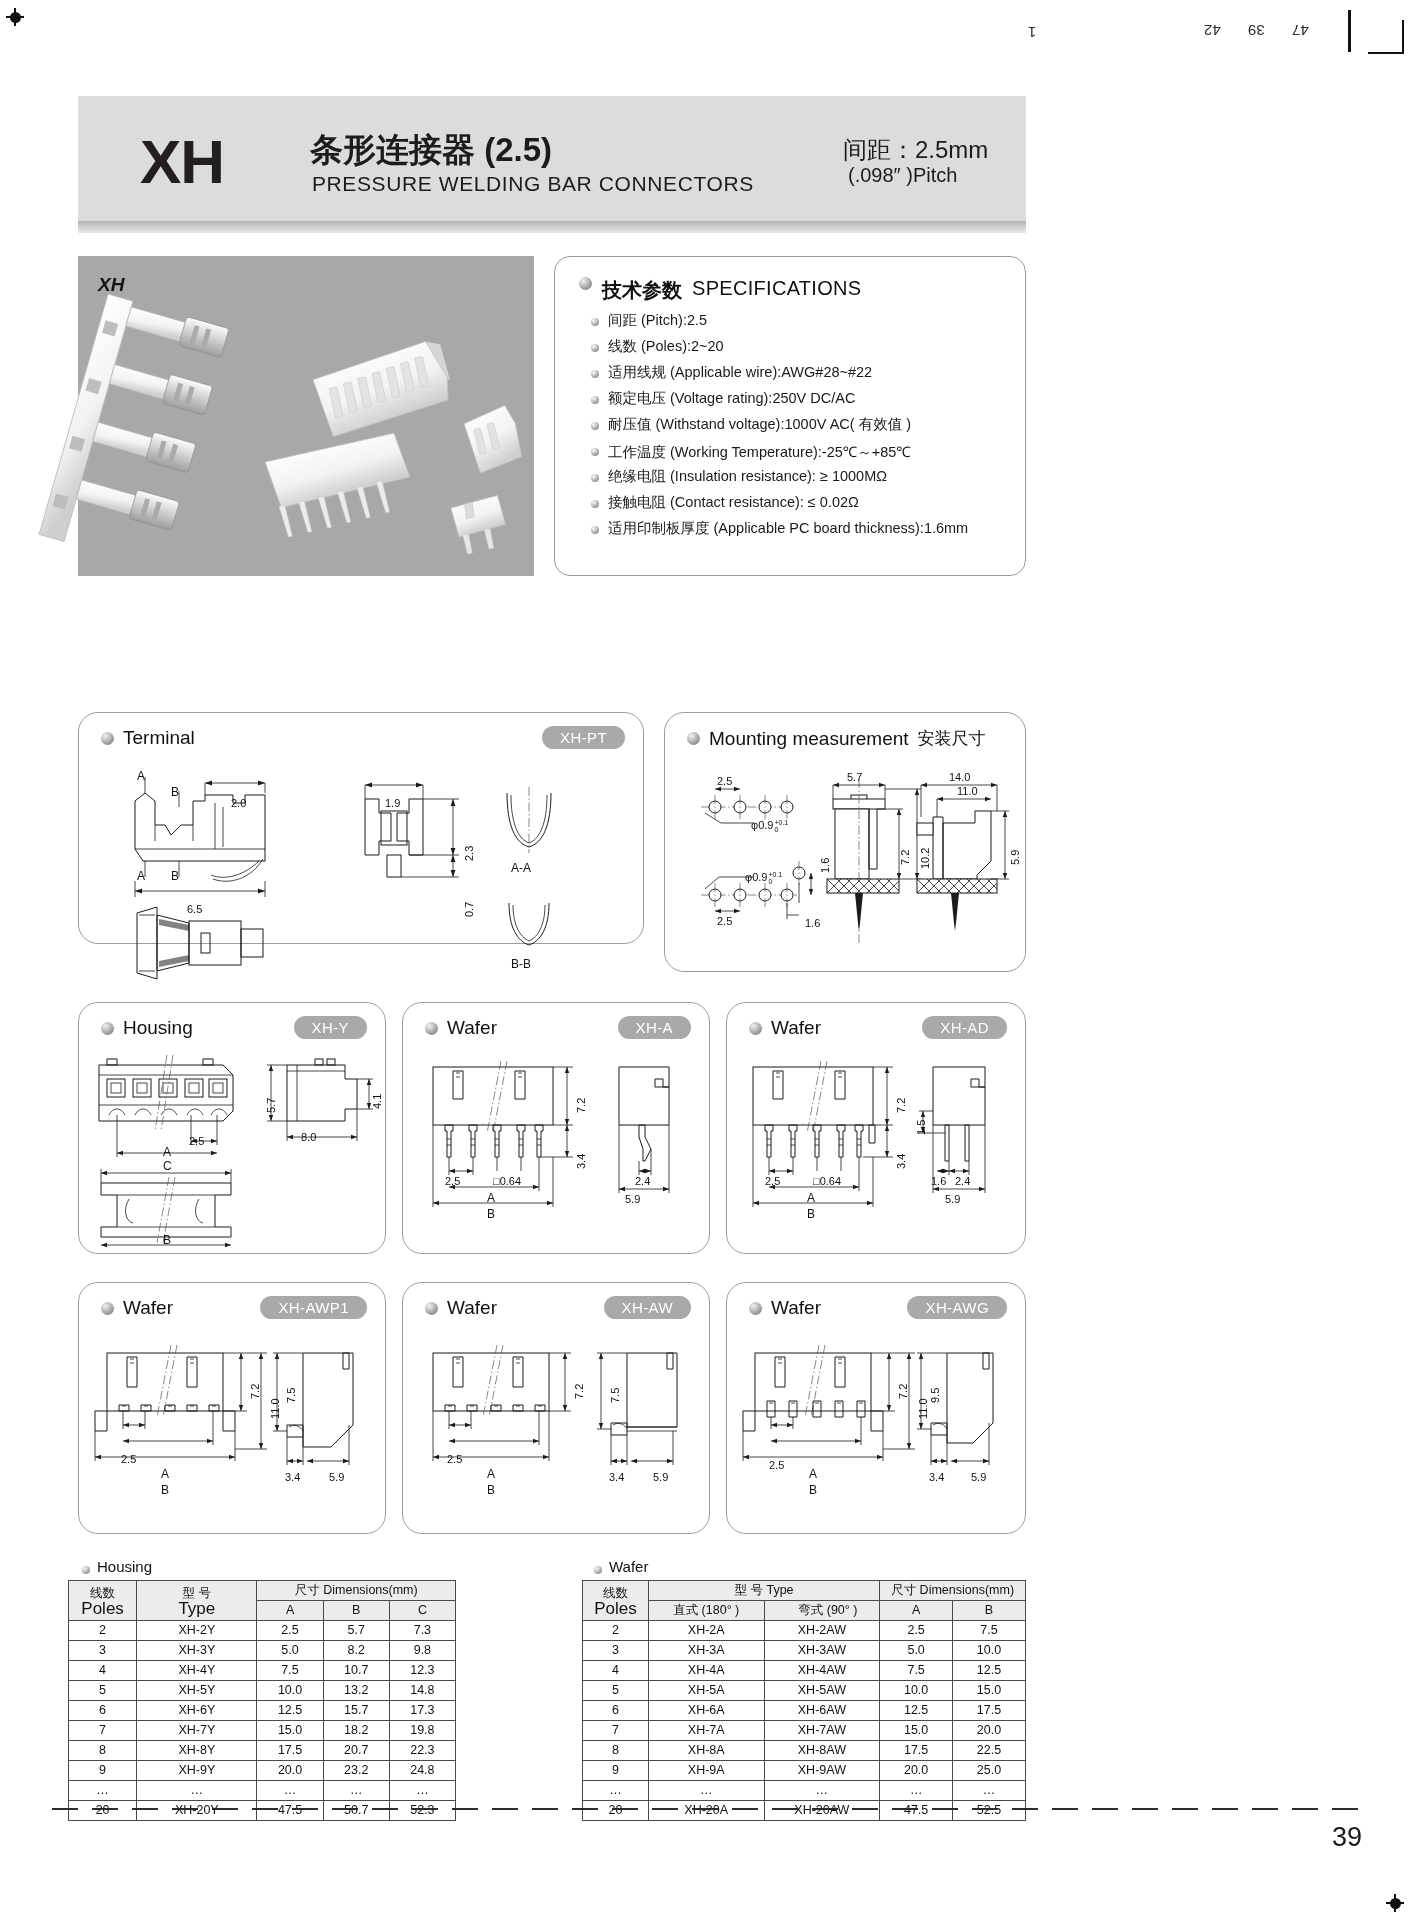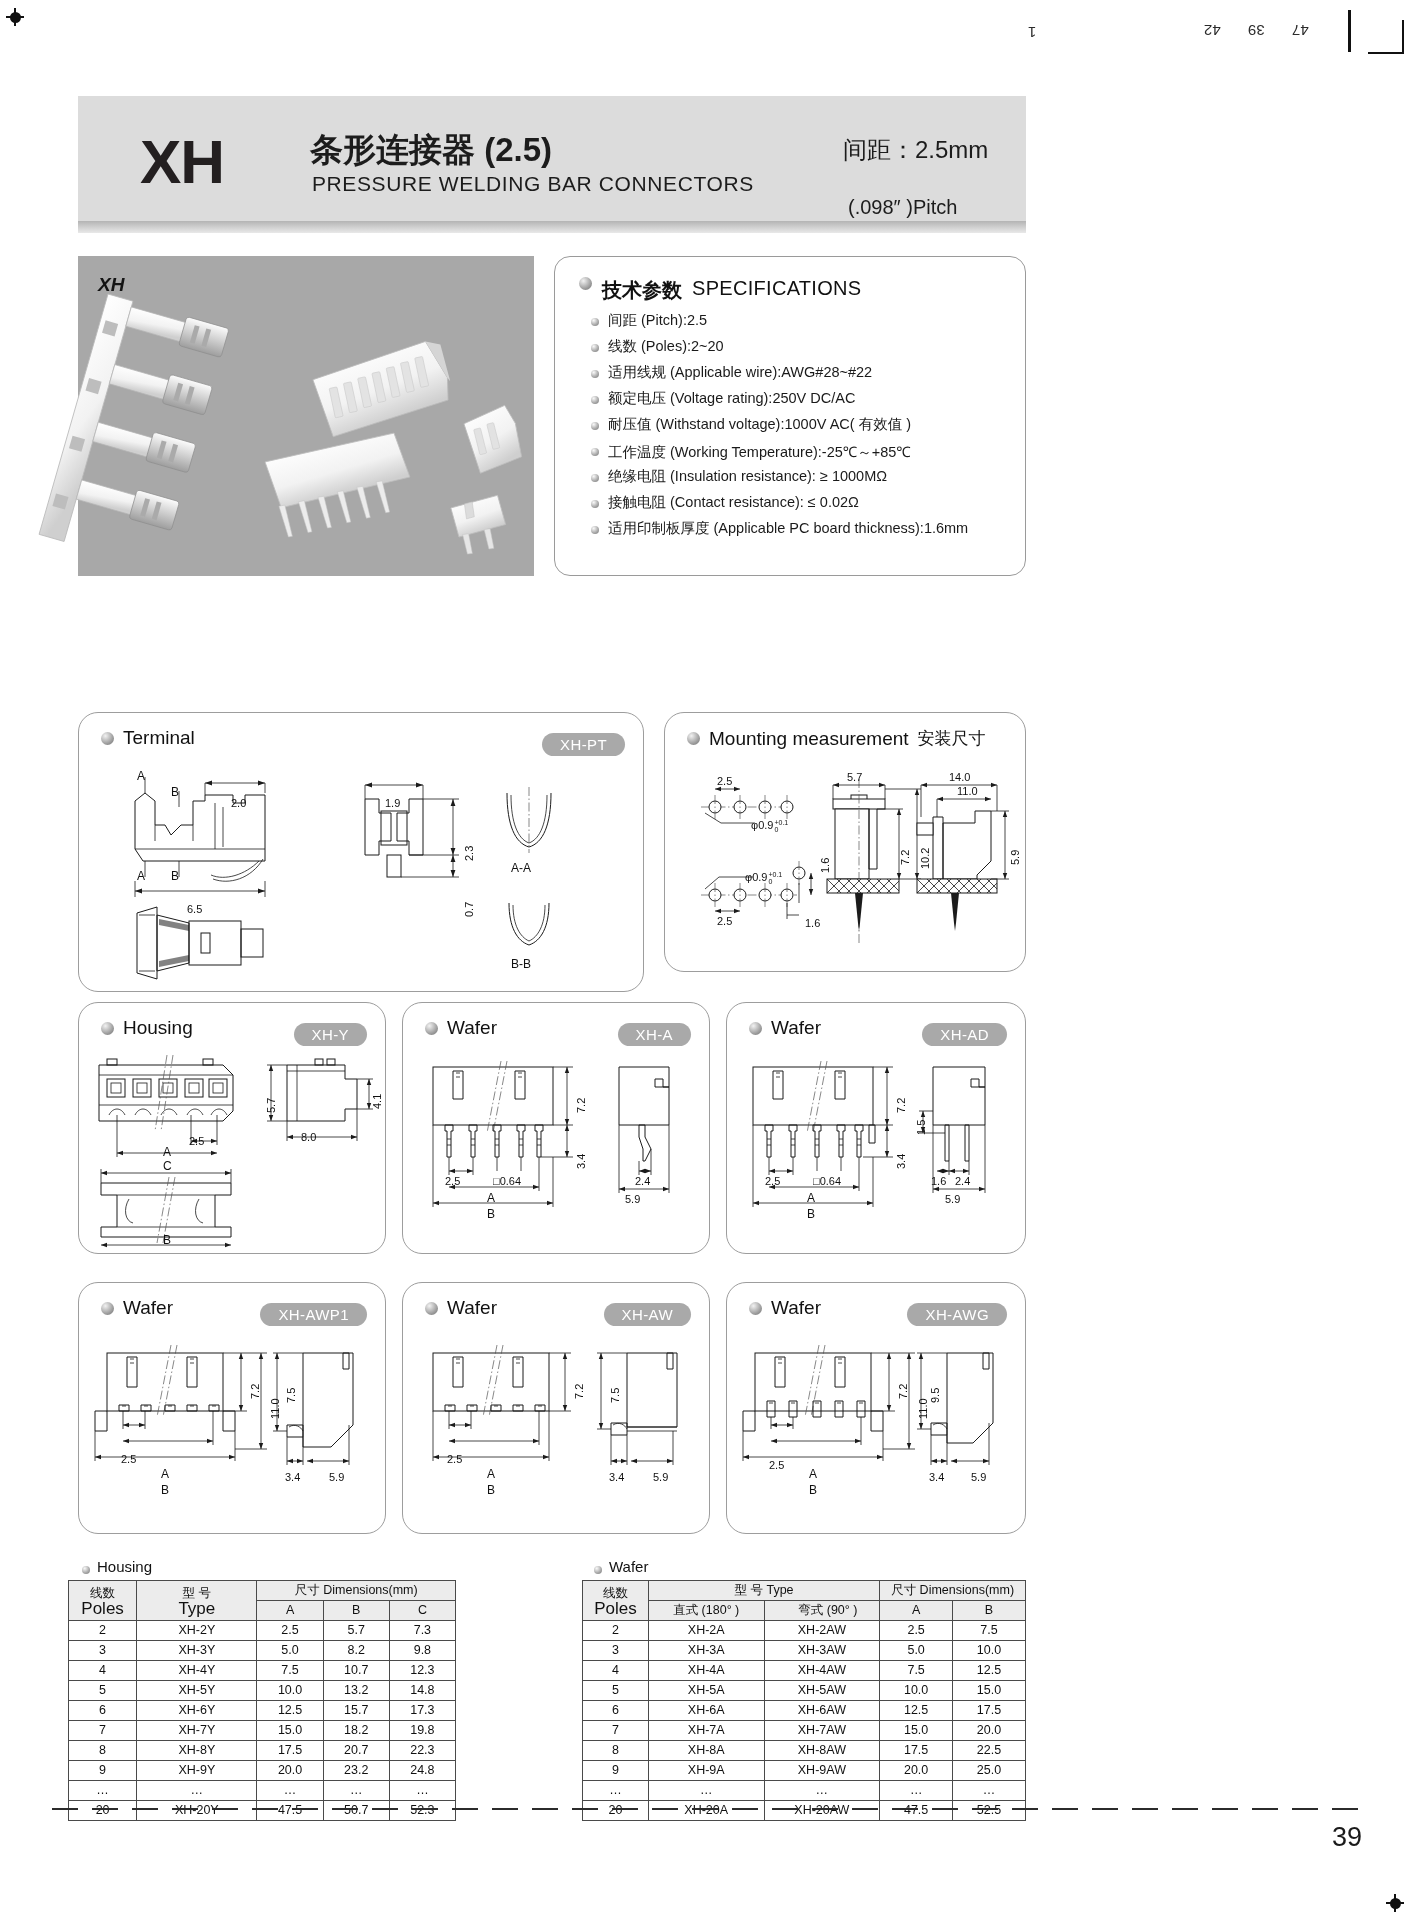--- a/index.html
+++ b/index.html
@@ -46,21 +46,21 @@
   .hdr-en {
     position: absolute; left: 312px; top: 172px;
     font-size: 21px; letter-spacing: 0.6px; color: #1c1c1c;
   }
   .hdr-pitch-cn {
     position: absolute; left: 843px; top: 134px;
     font-size: 24px; color: #1c1c1c;
   }
   .hdr-pitch-en {
     position: absolute; left: 848px; top: 164px;
-    font-size: 20px; color: #1c1c1c; margin-top: 32px;
+    font-size: 20px; color: #1c1c1c;
   }
 
   
   .photo-panel {
     position: absolute; left: 78px; top: 256px; width: 456px; height: 320px;
     background: #a8a8a8;
   }
   .photo-label {
     position: absolute; left: 20px; top: 18px;
     font-size: 19px; font-style: italic; font-weight: bold; color: #141414;
@@ -97,21 +97,21 @@
     position: absolute;
     border: 1.6px solid #9d9d9d; border-radius: 20px; background: #fff;
   }
   .card-title {
     position: absolute; left: 22px; top: 14px;
     display: flex; align-items: center; gap: 9px;
   }
   .card-title .txt { font-size: 19px; color: #111; }
   .card-title .txt-cn { font-size: 17px; color: #111; }
   .pill {
-    position: absolute; right: 18px; top: 20px;
+    position: absolute; right: 18px; top: 13px;
     background: #a9a9a9; color: #fff; border-radius: 13px;
     padding: 3px 18px; font-size: 15px; letter-spacing: 0.4px;
     white-space: nowrap;
   }
   .dim { position: absolute; font-size: 11px; color: #111;
          font-family: "Liberation Sans", sans-serif; white-space: nowrap; }
   .dim-v { transform: rotate(-90deg); transform-origin: left top; }
   .lbl { position: absolute; font-size: 12px; color: #111; white-space: nowrap; }
 
   
@@ -304,21 +304,21 @@
           <span class="bullet-sm"></span>
           <span>接触电阻 (Contact resistance): ≤ 0.02Ω</span>
         </div>
       <div class="spec-item">
           <span class="bullet-sm"></span>
           <span>适用印制板厚度 (Applicable PC board thickness):1.6mm</span>
         </div>
     </div>
   </div>
 
-  <div class="card" style="left:78px;top:712px;width:566px;height:280px;">
+  <div class="card" style="left:78px;top:712px;width:566px;height:232px;">
     <div class="card-title">
       <span class="bullet-lg"></span>
       <span class="txt">Terminal</span>
     </div>
     <div class="pill">XH-PT</div>
 
     <svg width="540" height="200" style="position:absolute;left:14px;top:50px;">
 
       <path class="ln" d="M42,38 L52,30 L62,38 L62,62 L72,62 L78,72 L88,62 L100,62 L100,38
                           L112,38 L112,32 L140,32 L140,40 L152,40 L152,32 L172,32 L172,98

